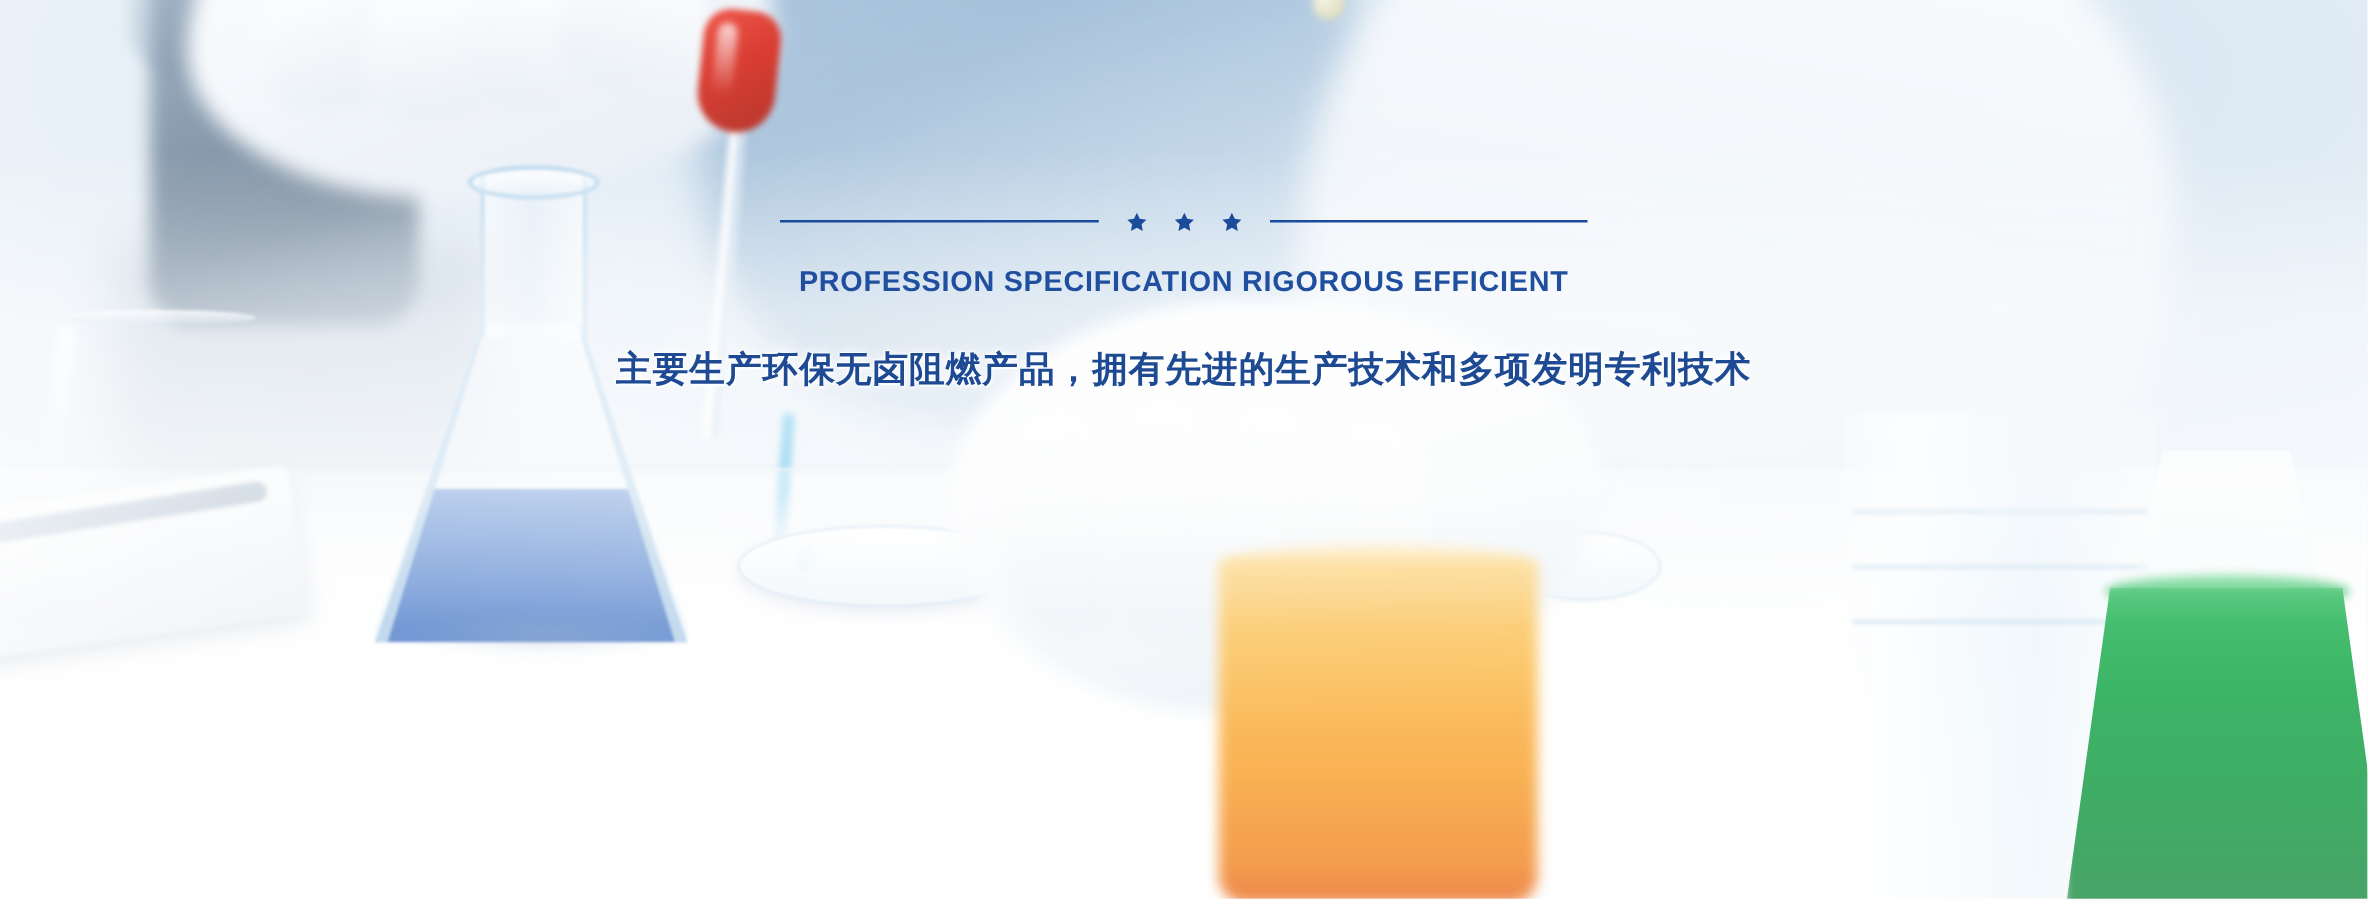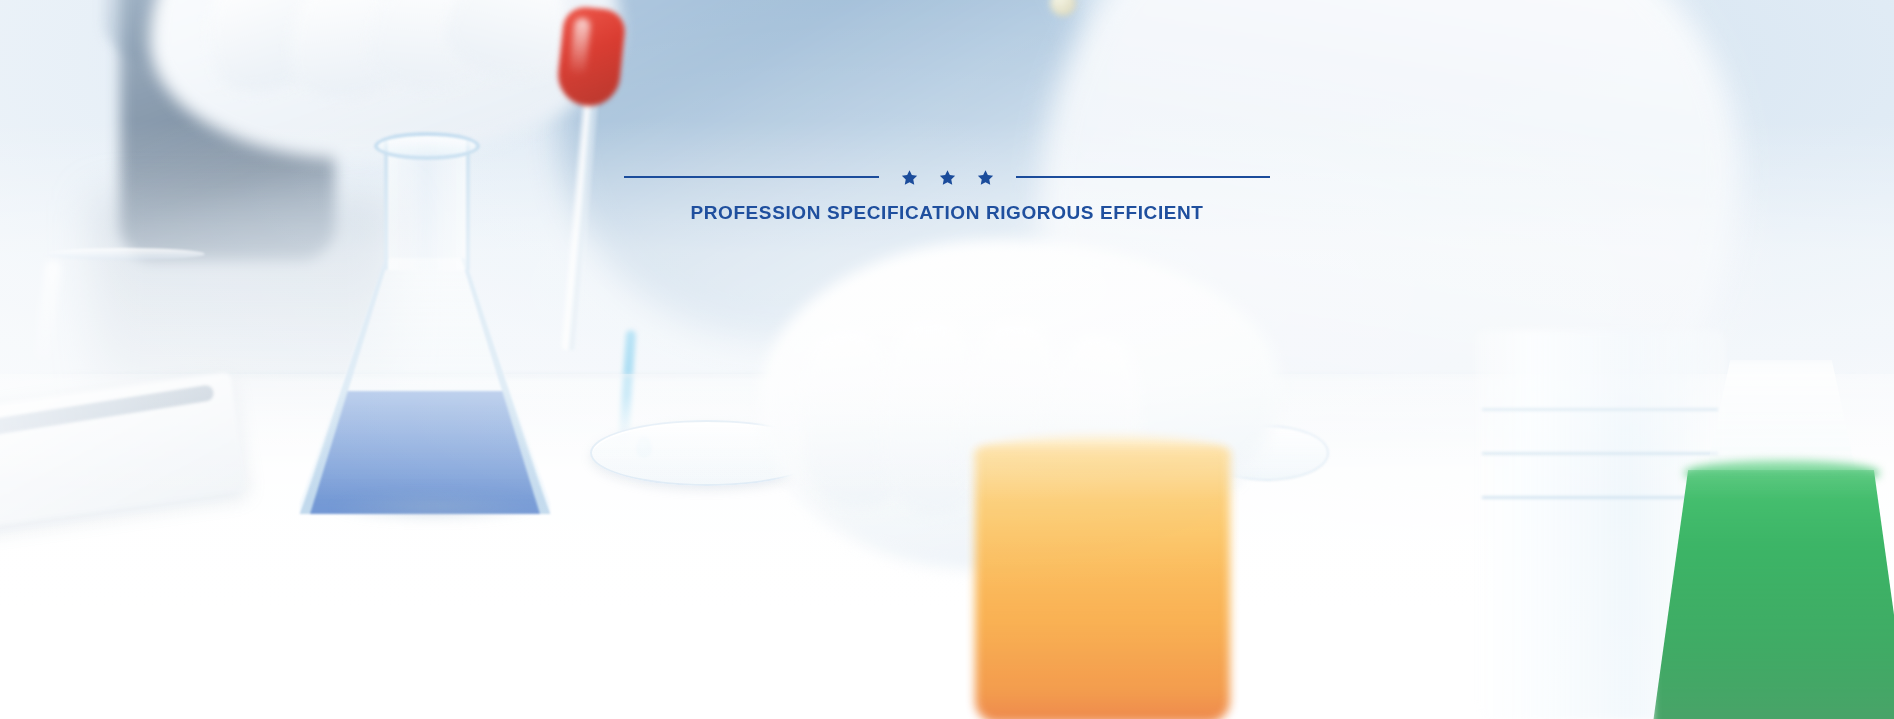--- a/index.html
+++ b/index.html
@@ -311,22 +311,22 @@
     font-weight:bold;
     letter-spacing:2px;
     white-space:nowrap;
     text-shadow:0 1px 0 rgba(255,255,255,.55);
   }
   .t-blue{color:#1a4b9c;}
   .t-green{color:#17a034;}
   .t-gap{display:inline-block;width:20px;}
 
   .subtitle{
-    margin-top:14px;
-    font-size:19px;
+    margin-top:24px;
+    font-size:23px;
     font-weight:bold;
     letter-spacing:.6px;
     color:#1f4f9e;
     white-space:nowrap;
   }
 
   .desc{
     margin-top:38px;
     font-size:28.5px;
     font-weight:bold;
@@ -430,14 +430,15 @@
               <polygon points="12,1.6 15.3,8.5 22.8,9.5 17.3,14.8 18.7,22.3 12,18.7 5.3,22.3 6.7,14.8 1.2,9.5 8.7,8.5"></polygon>
             </svg>
         </span>
       </span>
       <span class="rule"></span>
     </div>
 
 
     <div class="subtitle">PROFESSION SPECIFICATION RIGOROUS EFFICIENT</div>
 
+    <div class="desc">主要生产环保无卤阻燃产品，拥有先进的生产技术和多项发明专利技术</div>
   </div>
 </div>
 
 </body></html>

